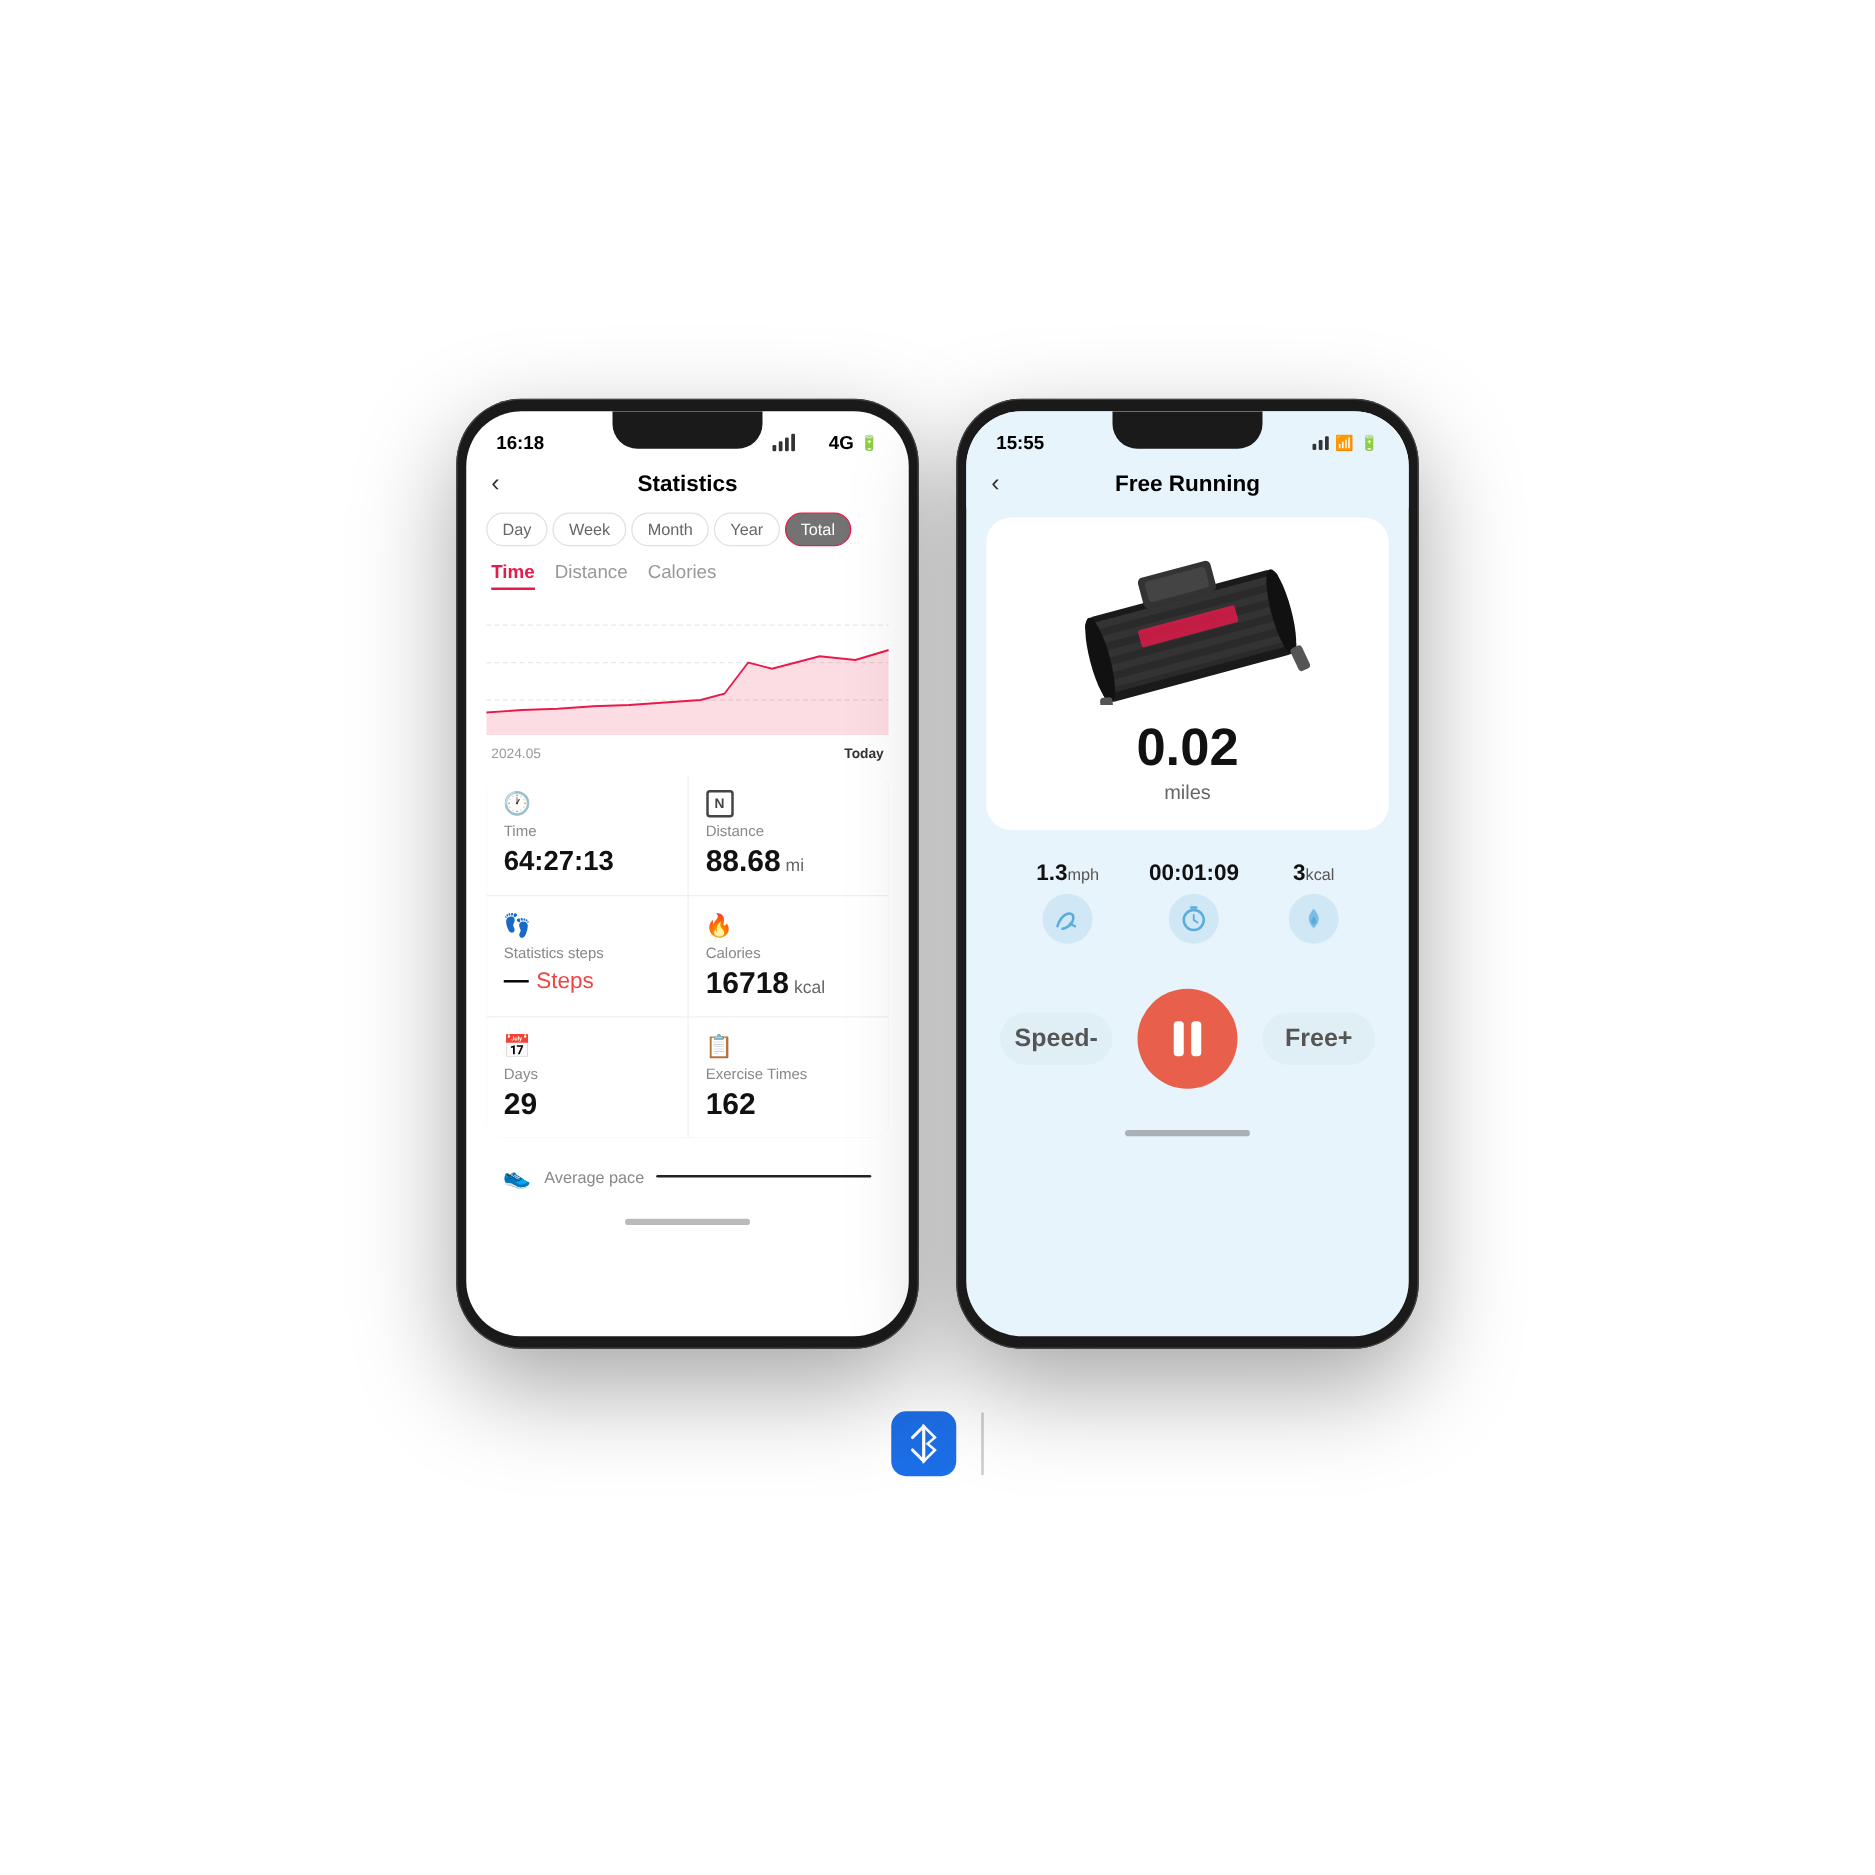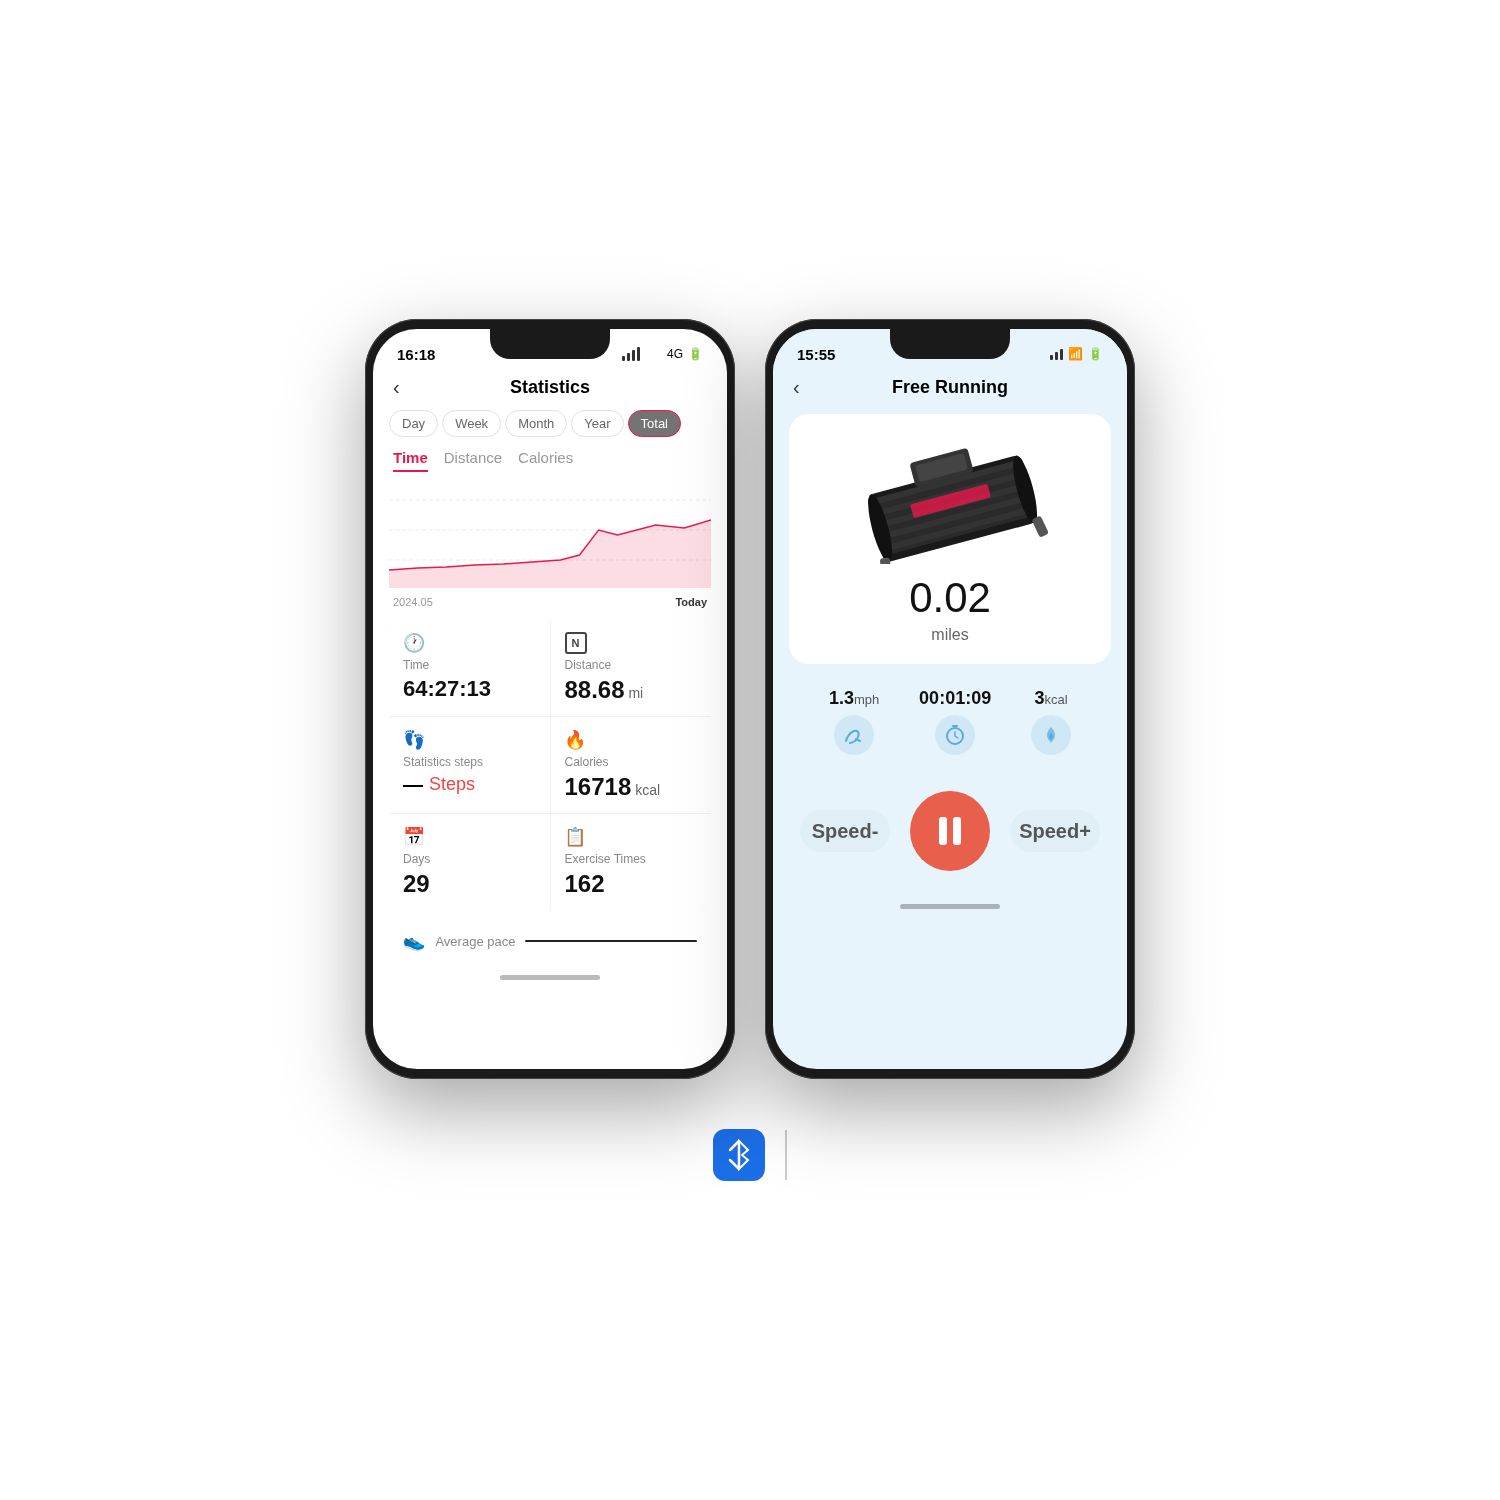--- a/index.html
+++ b/index.html
@@ -277,21 +277,21 @@
       width: 200px;
       height: 130px;
       display: flex;
       align-items: center;
       justify-content: center;
       margin-bottom: 10px;
     }
 
     .distance-value {
       font-size: 42px;
-      font-weight: 400;
+      font-weight: 700;
       color: #111;
     }
 
     .distance-unit {
       font-size: 16px;
       color: #666;
       margin-top: 4px;
     }
 
     
@@ -469,21 +469,21 @@
 
       <div class="status-bar">
         <span class="status-time">16:18</span>
         <div class="status-icons">
           <div class="signal-bars">
             <div class="signal-bar" style="height:5px"></div>
             <div class="signal-bar" style="height:8px"></div>
             <div class="signal-bar" style="height:11px"></div>
             <div class="signal-bar" style="height:14px"></div>
           </div>
-          <span style="font-size:12px;font-weight:400;margin-left:22px;">4G</span>
+          <span style="font-size:15px;font-weight:700;margin-left:22px;">4G</span>
           <span style="font-size:12px;font-weight:600;">🔋</span>
         </div>
       </div>
 
       <div class="stats-header">
         <span class="back-arrow">‹</span>
         <span class="stats-title">Statistics</span>
       </div>
 
       <div class="period-tabs">
@@ -668,21 +668,21 @@
       </div>
 
       <div class="running-controls">
         <div class="speed-btn">Speed-</div>
         <div class="pause-btn">
           <div class="pause-icon">
             <div class="pause-bar"></div>
             <div class="pause-bar"></div>
           </div>
         </div>
-        <div class="speed-btn">Speed+</div>
+        <div class="speed-btn">Free+</div>
       </div>
 
       <div class="home-indicator">
         <div class="home-bar"></div>
       </div>
     </div>
   </div>
 </div>
 
 <div class="branding">

